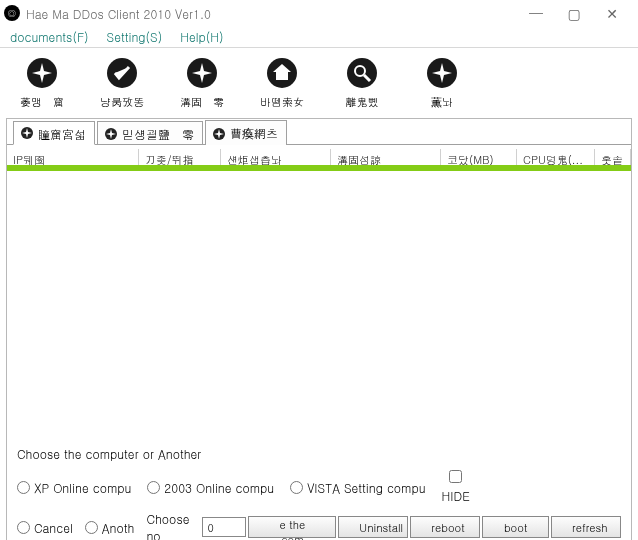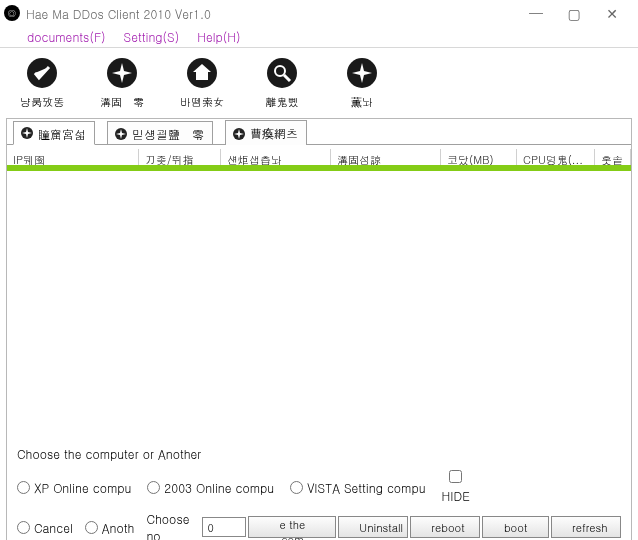--- a/index.html
+++ b/index.html
@@ -4,31 +4,31 @@
 <style>
 * { box-sizing: border-box; font-family: "MS Shell Dlg", "Gulim", "Batang", sans-serif; font-size: 12px; }
 body { margin: 0; background: #fff; width: 638px; height: 540px; overflow: hidden; }
 
 .titlebar { height: 26px; display: flex; align-items: center; padding: 0 4px; }
 .titlebar .icon { width: 16px; height: 16px; background: #000; border-radius: 50%; margin-right: 6px; display:flex; align-items:center; justify-content:center; color:#fff; font-size:9px;}
 .titlebar .title { color: #666; flex: 1; }
 .titlebar .btns { display: flex; gap: 14px; padding-right: 10px; color:#666;}
 .titlebar .btns span { width: 24px; text-align:center; font-size:14px; line-height:1;}
 
-.menubar { height: 22px; display: flex; align-items: center; padding: 0 23px; gap: 10px; color:#a21caf; border-bottom:1px solid #d8d8d8;}
+.menubar { height: 22px; display: flex; align-items: center; padding: 0 6px; gap: 10px; color:#0f766e; border-bottom:1px solid #d8d8d8;}
 .menubar span { padding: 2px 4px; }
 
 .toolbar { padding: 8px 8px 6px 8px; display: flex; align-items: flex-start; gap: 12px; }
 .tool { width: 68px; text-align: center; }
 .tool .iconwrap { width: 34px; height: 34px; margin: 0 auto 4px auto; }
 .tool .lbl { font-size: 11px; white-space: nowrap; }
 .gear { fill:#1a1a1a; }
 .sparkle { fill:#fff; }
 
-.tabs { display: flex; align-items: center; border-bottom:1px solid #a0a0a0; height:26px; padding-left:6px; gap:12px;}
+.tabs { display: flex; align-items: center; border-bottom:1px solid #a0a0a0; height:26px; padding-left:6px; gap:2px;}
 .tab { display:flex; align-items:center; gap:4px; padding:3px 8px 2px 6px; border:1px solid #a0a0a0; border-bottom:none; background:#fdfdfd; font-size:11px; position:relative; top:1px;}
 .tab.active { background:#fff; border-bottom:1px solid #fff; }
 .tab .tabicon { width:14px; height:14px; }
 
 .listheader { display:flex; height:22px; border-bottom:6px solid #84cc16; margin-top:4px;}
 .listheader .col { border-right:1px solid #d0d0d0; padding:3px 6px; font-size:11px; color:#222; overflow:hidden; white-space:nowrap;}
 .listbody { height:268px; }
 
 .chooser { padding: 6px 10px 2px 10px; display:flex; align-items:center; gap:8px;}
 .radio { display:inline-flex; align-items:center; gap:4px; margin-right:10px; font-size:11px;}
@@ -61,20 +61,29 @@
   </div>
 </div>
 
 <div class="menubar">
   <span>documents(F)</span>
   <span>Setting(S)</span>
   <span>Help(H)</span>
 </div>
 
 <div class="toolbar">
+  <div class="tool">
+    <div class="iconwrap">
+      <svg viewBox="0 0 34 34">
+          <circle class="gear" cx="17" cy="17" r="15"></circle>
+          <polygon class="sparkle" points="17,7 19,15 27,17 19,19 17,27 15,19 7,17 15,15"></polygon>
+        </svg>
+    </div>
+    <div class="lbl">萎맹　窟</div>
+  </div>
   <div class="tool">
     <div class="iconwrap">
       <svg viewBox="0 0 34 34">
           <circle class="gear" cx="17" cy="17" r="15"></circle>
           <path class="sparkle" d="M10 17 l4 5 l10 -11" stroke="#fff" stroke-width="3" fill="none"></path>
         </svg>
     </div>
     <div class="lbl">냥昺攷똥</div>
   </div>
   <div class="tool">

